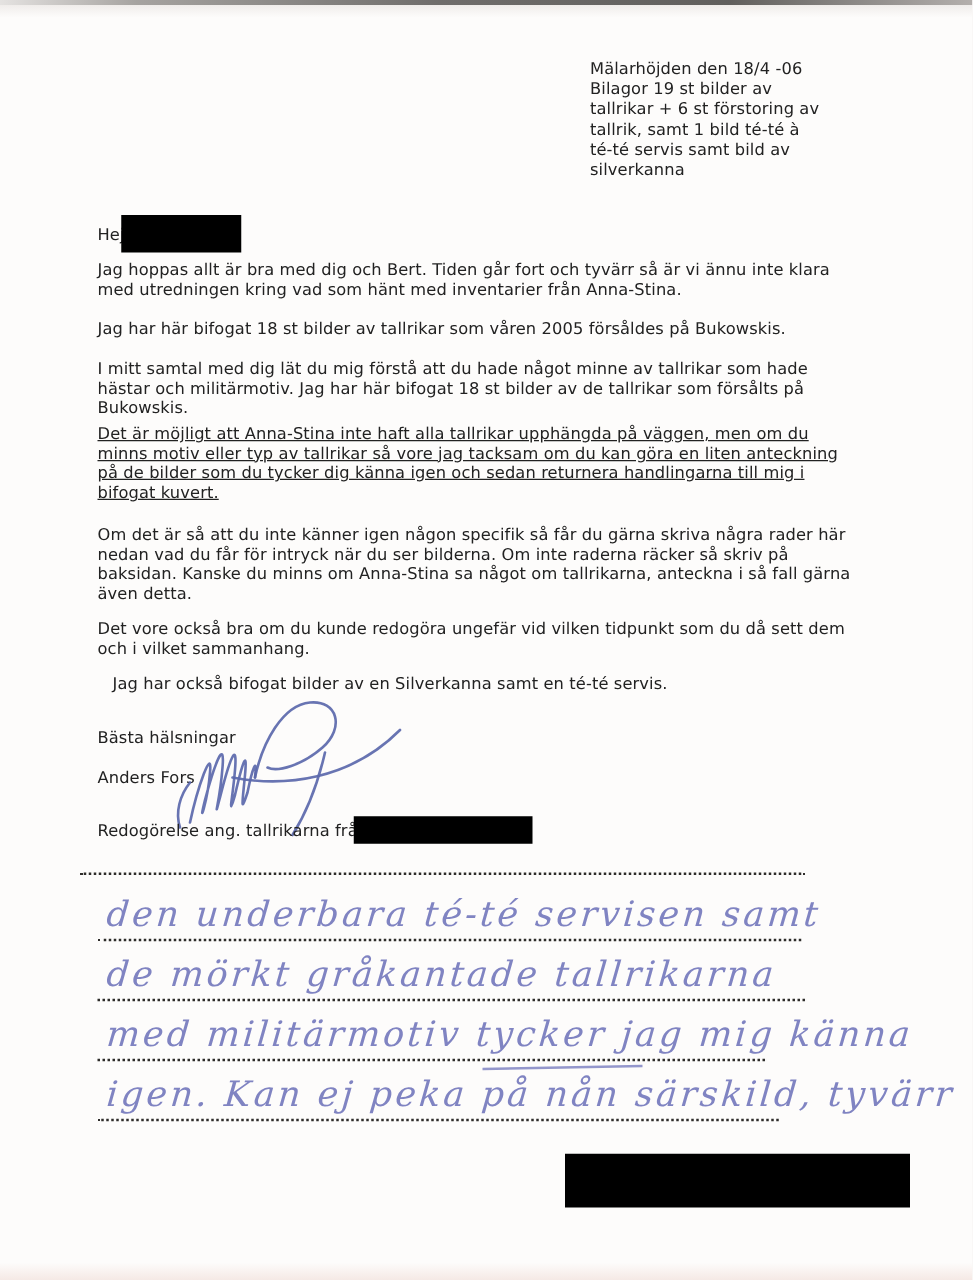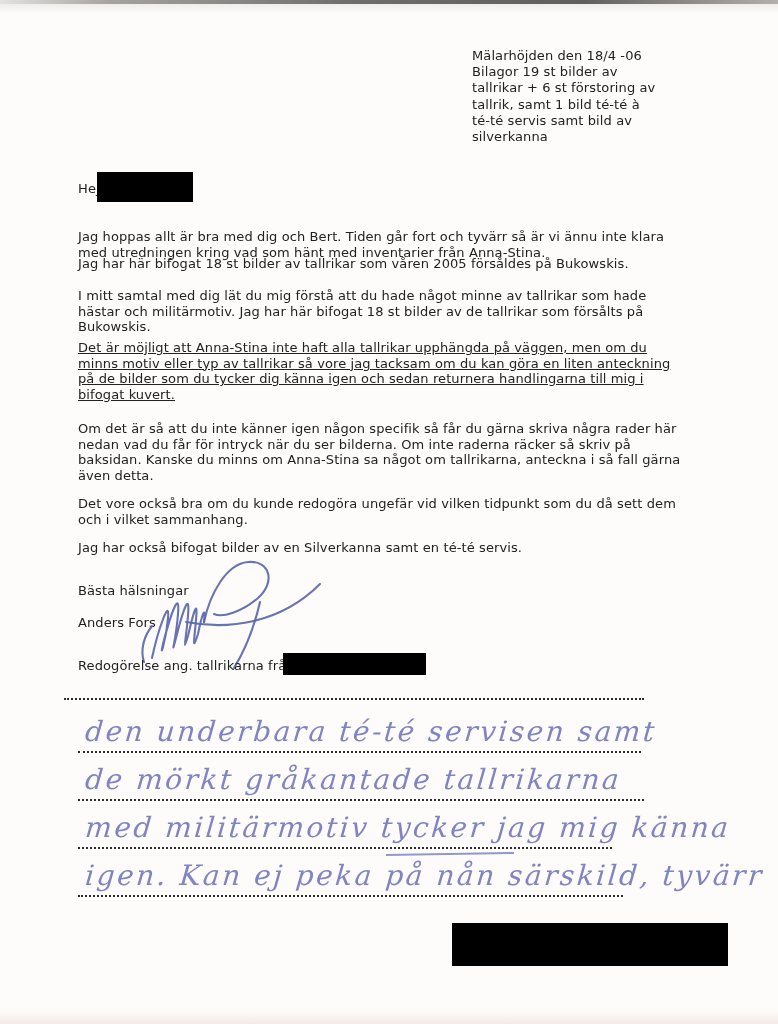--- a/index.html
+++ b/index.html
@@ -28,27 +28,27 @@
   }
   .bottom-tint {
     position: absolute; bottom: 0; left: 0; width: 778px; height: 14px;
     background: linear-gradient(to bottom, rgba(246,233,229,0), #f5e9e5);
   }
   
   .typed { position: absolute; font-size: 13px; line-height: 15.6px; letter-spacing: 0.1px; }
   .header-block { left: 472px; top: 48px; width: 230px; line-height: 16.2px; }
   .greeting   { left: 78px;  top: 181px; }
   .para       { left: 78px;  width: 603px; margin: 0; }
-  .p1 { top: 209px; margin-top: 20px; }
+  .p1 { top: 209px; }
   .p2 { top: 256px; }
   .p3 { top: 288px; }
   .p4 { top: 340px; text-decoration: underline; }
   .p5 { top: 421px; }
   .p6 { top: 496px; }
-  .p7 { top: 540px; }
+  .p7 { top: 540px; margin-left: 12px; }
   .salutation { left: 78px; top: 583px; }
   .sender     { left: 78px; top: 615px; }
   .subject    { left: 78px; top: 658px; }
   
   .redaction { position: absolute; background: #000; }
   .r1 { left: 97px;  top: 172px; width: 96px;  height: 30px; }
   .r2 { left: 283px; top: 653px; width: 143px; height: 22px; }
   .r3 { left: 452px; top: 923px; width: 276px; height: 43px; }
   
   .signature { position: absolute; left: 128px; top: 556px; width: 220px; height: 116px; }

